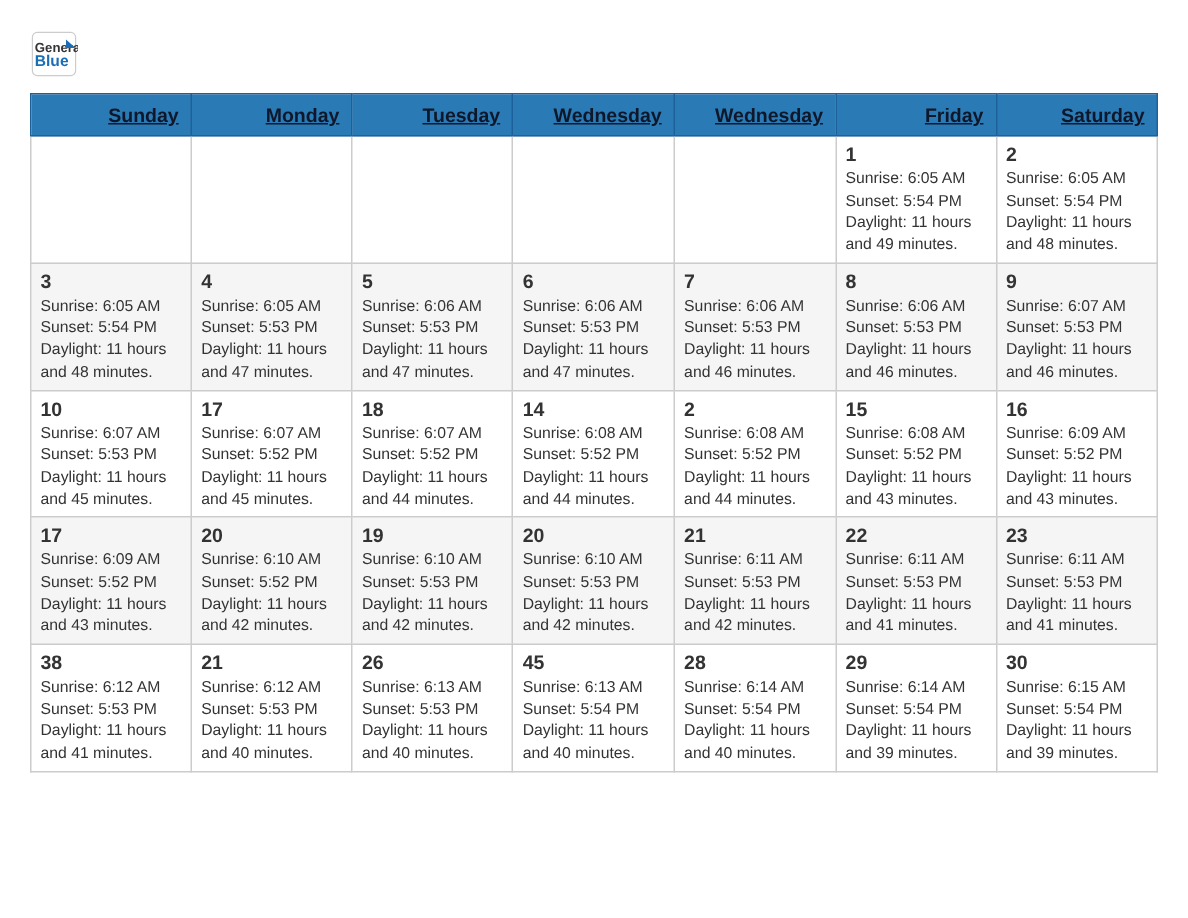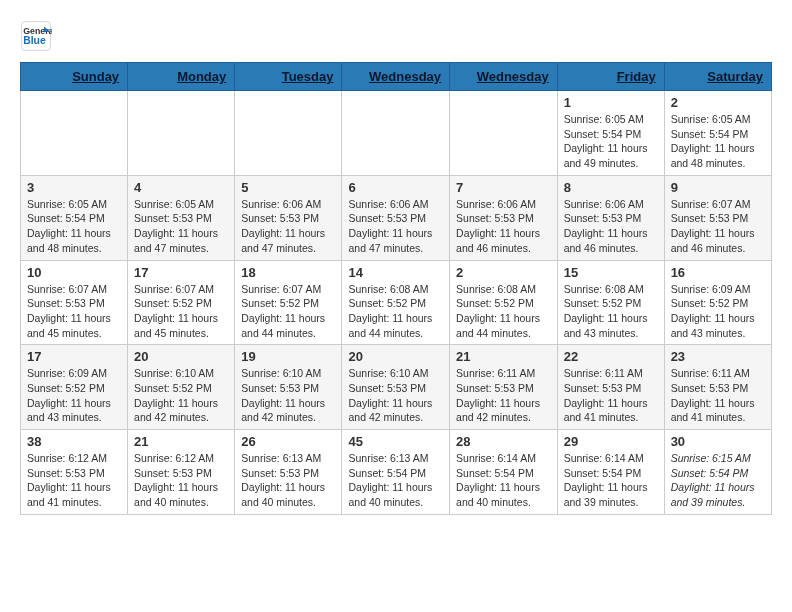--- a/index.html
+++ b/index.html
@@ -300,19 +300,19 @@
 Daylight: 11 hours and 40 minutes.</div>
         </td>
         <td>
           <div class="day-num">29</div>
           <div class="day-info" style="white-space: pre-line;">Sunrise: 6:14 AM
 Sunset: 5:54 PM
 Daylight: 11 hours and 39 minutes.</div>
         </td>
         <td>
           <div class="day-num">30</div>
-          <div class="day-info" style="white-space: pre-line; font-style: italic;">Sunrise: 6:15 AM
+          <div class="day-info" style="white-space: pre-line;">Sunrise: 6:15 AM
 Sunset: 5:54 PM
 Daylight: 11 hours and 39 minutes.</div>
         </td>
       </tr>
     </tbody>
 </table>
 
 </body></html>

